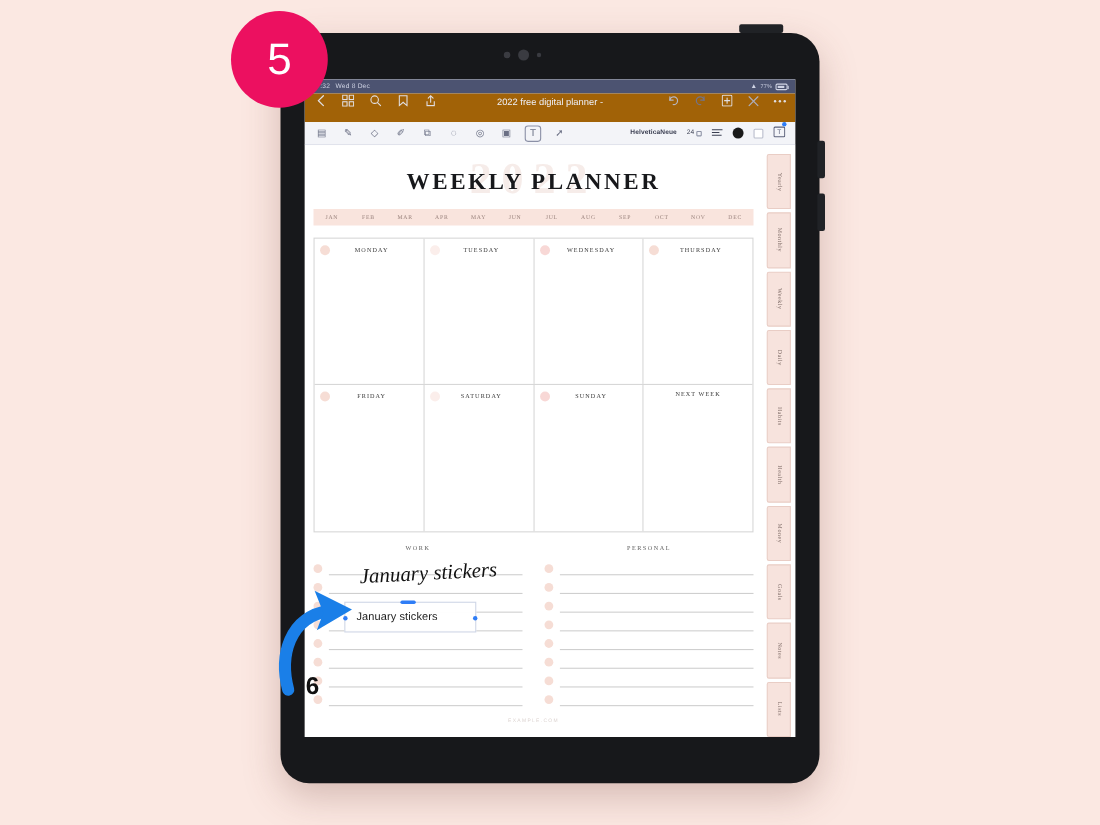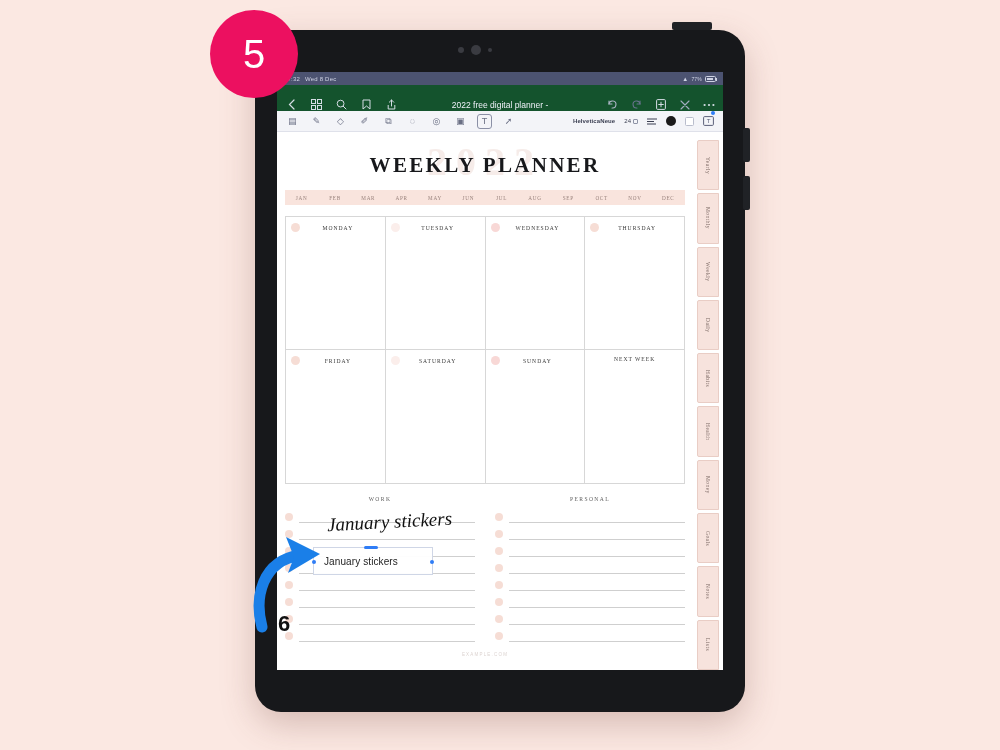--- a/index.html
+++ b/index.html
@@ -58,22 +58,22 @@
   .wifi-glyph { font-size: 6px; }
   .batt {
     width: 11px; height: 6px; border: 1px solid #cfd3e4; border-radius: 1.5px;
     position: relative; display: inline-block;
   }
   .batt::after{ content:""; position:absolute; right:-2px; top:1.5px; width:1px;height:3px;background:#cfd3e4;}
   .batt i { position: absolute; left:1px; top:1px; bottom:1px; width:70%; background:#cfd3e4; display:block;}
 
   
   .navbar {
-    height: 26px; background: #14532d; color: #e6e9f5;
-    display: flex; align-items: flex-end; padding: 0 8px; gap: 12px;
+    height: 26px; background: #a16207; color: #e6e9f5;
+    display: flex; align-items: flex-start; padding: 0 8px; gap: 12px;
   }
   .nav-ico { width: 13px; height: 13px; display: flex; align-items: center; justify-content: center; opacity: .92; }
   .nav-title { position: absolute; left: 0; right: 0; text-align: center; font-size: 8.5px; pointer-events: none; color: #eef0f8; }
   .navbar-inner { position: relative; width: 100%; display: flex; align-items: center; gap: 12px; }
   .nav-right { margin-left: auto; display: flex; align-items: center; gap: 11px; }
 
   
   .toolbar {
     height: 21px; background: #f3f4f8; border-bottom: 1px solid #dfe1ea;
     display: flex; align-items: center; padding: 0 9px; gap: 11px;

